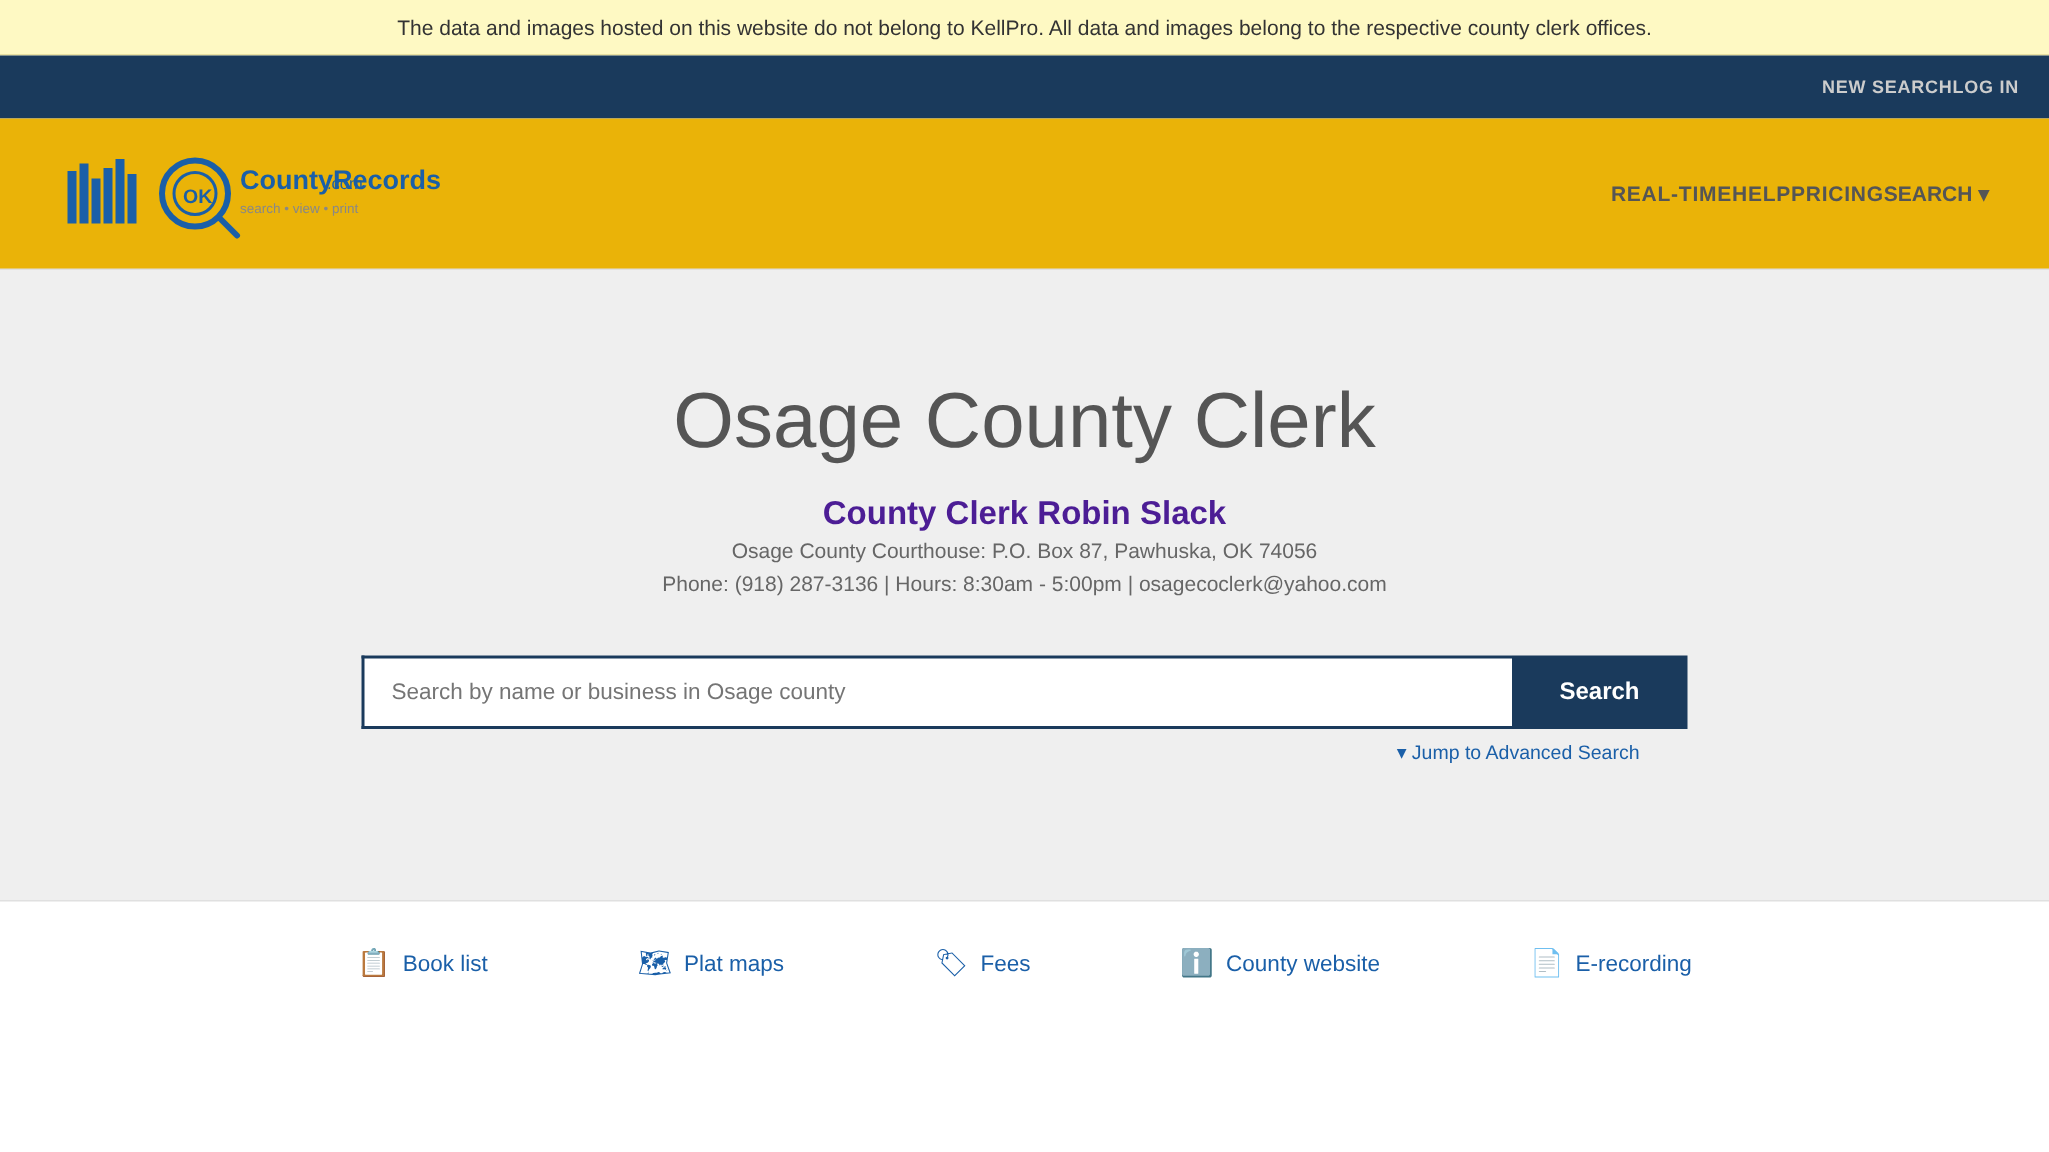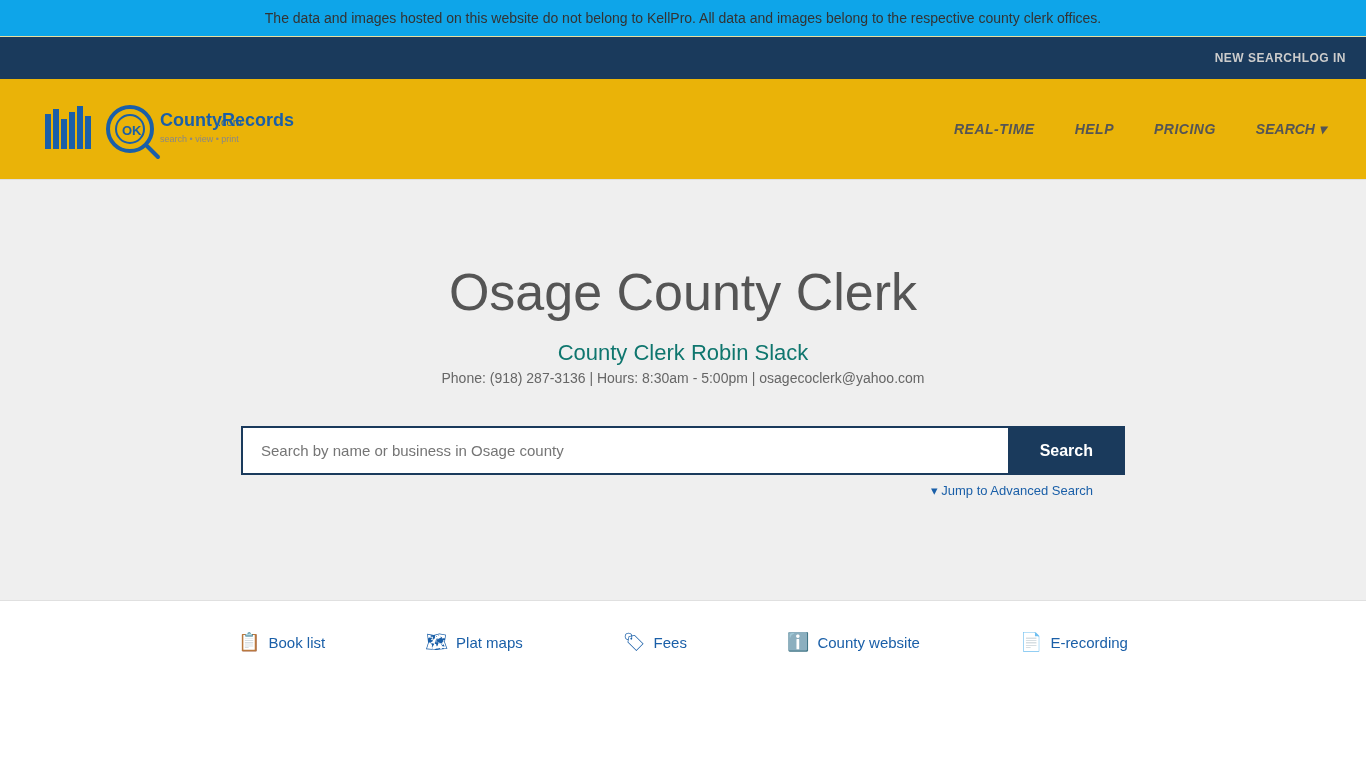--- a/index.html
+++ b/index.html
@@ -1,20 +1,20 @@
 <!DOCTYPE html>
 <html><head>
   <meta charset="utf-8">
   <style>
     * { margin: 0; padding: 0; box-sizing: border-box; }
     body { font-family: Arial, sans-serif; background: #fff; width: 1366px; min-height: 768px; overflow-x: hidden; }
 
     
     .banner {
-      background: #0ea5e9;
+      background: #fef9c3;
       text-align: center;
       padding: 10px 20px;
       font-size: 14px;
       color: #333;
       border-bottom: 1px solid #e8e0a0;
     }
 
     
     .top-nav {
       background: #1a3a5c;
@@ -38,22 +38,20 @@
       display: flex;
       justify-content: space-between;
       align-items: center;
       padding: 15px 40px;
       background: #eab308;
       border-bottom: 1px solid #e0e0e0;
     }
     .header-nav {
       display: flex;
       align-items: center;
-      gap: 40px;
-      font-style: italic;
     }
     .header-nav a {
       color: #555;
       text-decoration: none;
       font-size: 14px;
       font-weight: 600;
       text-transform: uppercase;
       letter-spacing: 0.5px;
     }
     .header-nav .search-dropdown {
@@ -79,22 +77,22 @@
       justify-content: center;
     }
     .hero h1 {
       font-size: 52px;
       font-weight: 300;
       color: #555;
       margin-bottom: 18px;
     }
     .hero h2 {
       font-size: 22px;
-      font-weight: 400;
-      color: #0f766e;
+      font-weight: 700;
+      color: #4c1d95;
       margin-bottom: 4px;
     }
     .hero .address-info {
       font-size: 14px;
       color: #666;
       margin-bottom: 6px;
     }
     .hero .contact-info {
       font-size: 14px;
       color: #666;
@@ -209,20 +207,21 @@
     <div class="search-dropdown">
       <span>SEARCH</span>
       <span>▾</span>
     </div>
   </nav>
 </header>
 
 <section class="hero">
   <h1>Osage County Clerk</h1>
   <h2>County Clerk Robin Slack</h2>
+  <p class="address-info">Osage County Courthouse: P.O. Box 87, Pawhuska, OK 74056</p>
   <p class="contact-info">Phone: (918) 287-3136 | Hours: 8:30am - 5:00pm | osagecoclerk@yahoo.com</p>
 
   <div class="search-box">
     <input type="text" placeholder="Search by name or business in Osage county" style="">
     <button>Search</button>
   </div>
   <div class="advanced-search-link">
     <a href="#">▾ Jump to Advanced Search</a>
   </div>
 </section>

